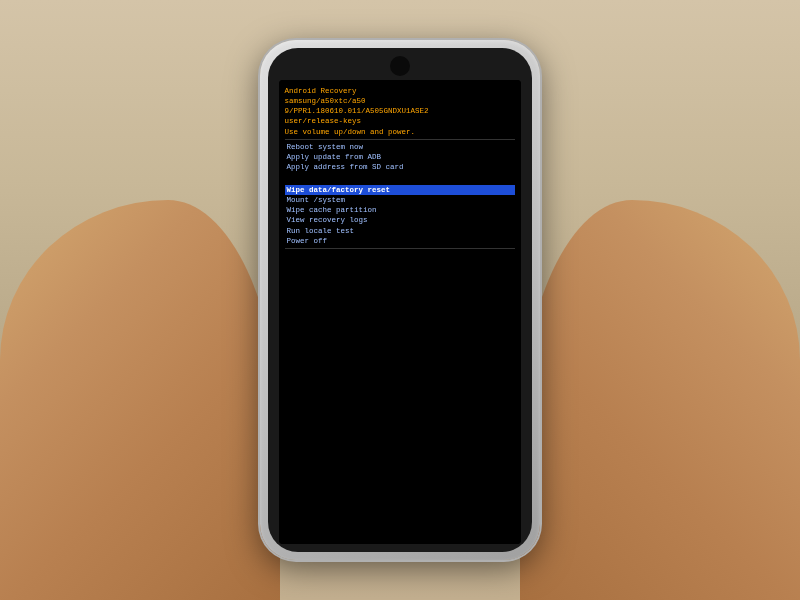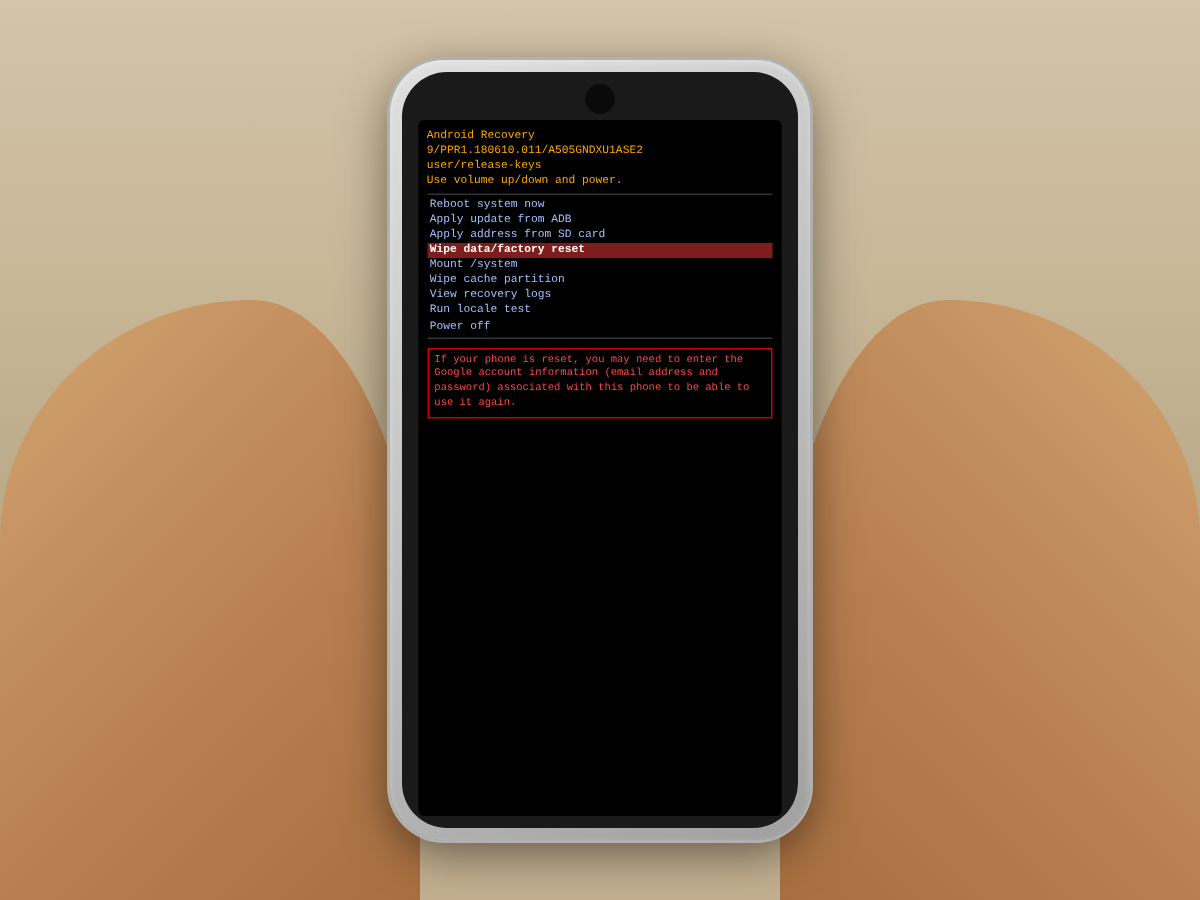--- a/index.html
+++ b/index.html
@@ -124,25 +124,26 @@
       color: #ffa500;
     }
 
     .menu-item {
       color: #a0c0ff;
       display: block;
       padding: 0 2px;
     }
 
     .menu-item.selected {
-      background: #7f1d1d;
+      background: #1d4ed8;
       color: #ffffff;
       font-weight: bold;
       display: block;
       width: 100%;
+      margin-top: 13px;
     }
 
     .warning-box {
       margin-top: 6px;
       border: 1px solid #cc0000;
       padding: 3px 4px;
       color: #ff4444;
       font-size: 7px;
       line-height: 1.4;
     }
@@ -161,36 +162,36 @@
 <div class="hand-left"></div>
 <div class="hand-right"></div>
 
 <div class="phone-outer">
   <div class="phone-bezel">
     <div class="phone-notch"></div>
     <div class="phone-screen">
       <div class="recovery-terminal">
 
         <div class="header-line">Android Recovery</div>
+        <div class="header-line">samsung/a50xtc/a50</div>
         <div class="header-line">9/PPR1.180610.011/A505GNDXU1ASE2</div>
         <div class="header-line">user/release-keys</div>
         <div class="instruction-line">Use volume up/down and power.</div>
 
         <div class="divider"></div>
 
         <span class="menu-item">Reboot system now</span>
         <span class="menu-item">Apply update from ADB</span>
         <span class="menu-item">Apply address from SD card</span>
         <span class="menu-item selected">Wipe data/factory reset</span>
         <span class="menu-item">Mount /system</span>
         <span class="menu-item">Wipe cache partition</span>
         <span class="menu-item">View recovery logs</span>
         <span class="menu-item">Run locale test</span>
         <span class="menu-item">Power off</span>
 
         <div class="divider"></div>
 
-        <div class="warning-box">If your phone is reset, you may need to enter the Google account information (email address and password) associated with this phone to be able to use it again.</div>
 
       </div>
     </div>
   </div>
 </div>
 
 </body></html>

